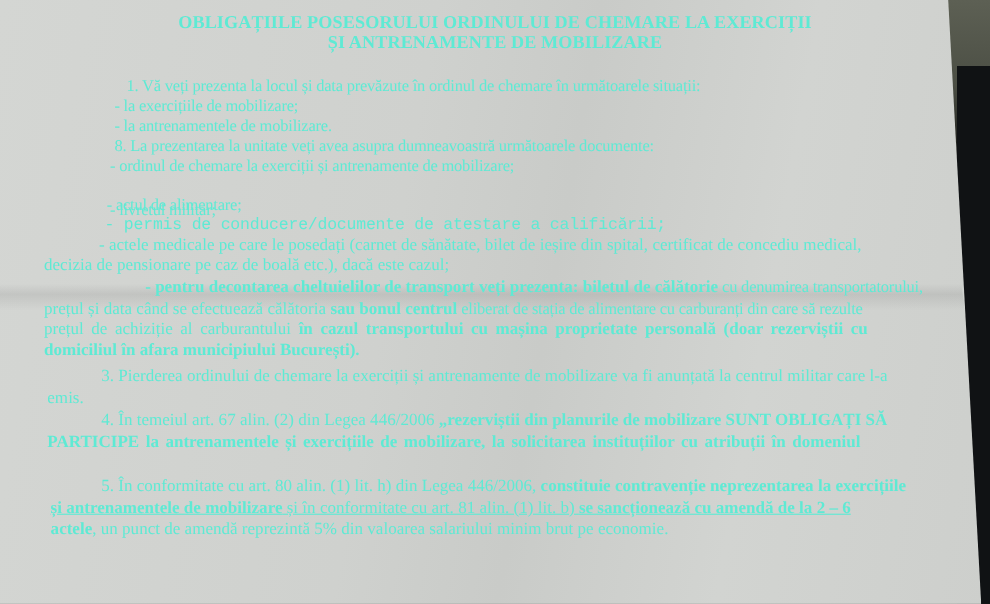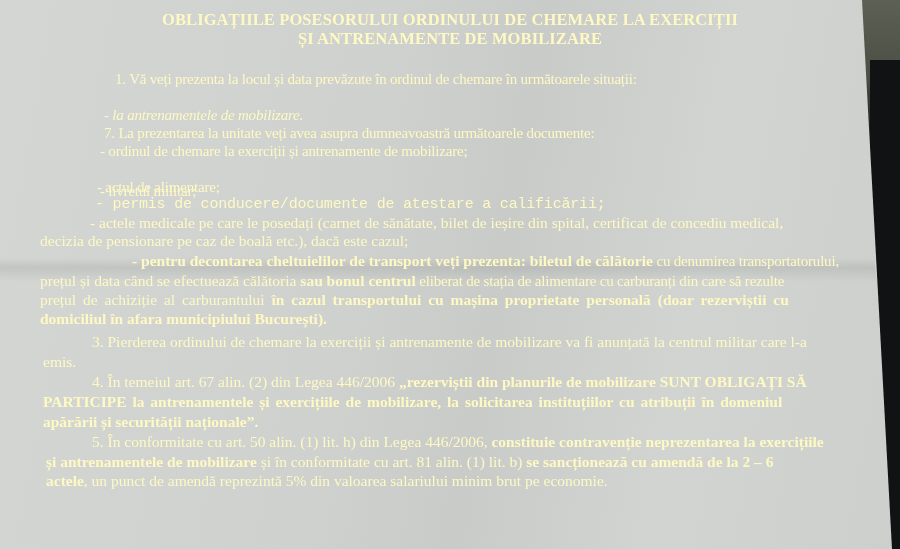--- a/index.html
+++ b/index.html
@@ -23,21 +23,21 @@
       background: linear-gradient(100deg, #d4d6d3 0%, #cfd1ce 40%, #c9cbc8 55%, #d2d4d1 75%, #cdcfcc 100%);
       clip-path: polygon(0 0, 862px 0, 892px 549px, 0 549px);
     }
     .shadow-band {
       position: absolute; left: 0; top: 258px; width: 900px; height: 24px;
       background: linear-gradient(180deg, rgba(0,0,0,0) 0%, rgba(80,80,80,0.12) 40%, rgba(0,0,0,0) 100%);
       clip-path: polygon(0 0, 874px 0, 877px 100%, 0 100%);
     }
     .doc {
       position: absolute; left: 0; top: 0; width: 900px; height: 549px;
-      color: #fef9c3;
+      color: #5eead4;
     }
     .title {
       position: absolute; left: 150px; top: 10px; width: 600px;
       text-align: center; font-weight: bold; font-size: 16.5px; line-height: 19px;
       letter-spacing: 0.1px;
     }
     .line {
       position: absolute; white-space: nowrap; font-size: 15.5px; line-height: 18px;
     }
     .cond { font-size: 15px; letter-spacing: -0.2px; }
@@ -51,22 +51,23 @@
 <div class="paper"></div>
 <div class="shadow-band"></div>
 
 <div class="doc">
   <div class="title">
     <div>OBLIGAȚIILE POSESORULUI ORDINULUI DE CHEMARE LA EXERCIȚII</div>
     <div>ȘI ANTRENAMENTE DE MOBILIZARE</div>
   </div>
 
   <div class="line cond" style="left:115px; top:70px;">1. Vă veți prezenta la locul și data prevăzute în ordinul de chemare în următoarele situații:</div>
-  <div class="line cond" style="left:104px; top:106px;font-style:italic;">- la antrenamentele de mobilizare.</div>
-  <div class="line cond" style="left:104px; top:124px;">7. La prezentarea la unitate veți avea asupra dumneavoastră următoarele documente:</div>
+  <div class="line cond" style="left:104px; top:88px;">- la exercițiile de mobilizare;</div>
+  <div class="line cond" style="left:104px; top:106px;">- la antrenamentele de mobilizare.</div>
+  <div class="line cond" style="left:104px; top:124px;">8. La prezentarea la unitate veți avea asupra dumneavoastră următoarele documente:</div>
   <div class="line cond" style="left:100px; top:142px;">- ordinul de chemare la exerciții și antrenamente de mobilizare;</div>
   <div class="line cond" style="left:100px; top:144px;margin-top:38px;">- livretul militar;</div>
   <div class="line cond" style="left:97px; top:178px;">- actul de alimentare;</div>
   <div class="line cond" style="left:95px; top:196px;font-family:Liberation Mono, monospace;">- permis de conducere/documente de atestare a calificării;</div>
   <div class="line" style="left:90px; top:214px;">- actele medicale pe care le posedați (carnet de sănătate, bilet de ieșire din spital, certificat de concediu medical,</div>
   <div class="line" style="left:40px; top:232px;">decizia de pensionare pe caz de boală etc.), dacă este cazul;</div>
 
   <div class="line" style="left:88px; top:252px;margin-left:44px;">
     <b>- pentru decontarea cheltuielilor de transport veți prezenta: biletul de călătorie</b><span class="cond"> cu denumirea transportatorului,</span>
   </div>
@@ -80,24 +81,23 @@
     <b>domiciliul în afara municipiului București).</b>
   </div>
 
   <div class="line" style="left:92px; top:333px;text-align:center;">3. Pierderea ordinului de chemare la exerciții și antrenamente de mobilizare va fi anunțată la centrul militar care l-a</div>
   <div class="line" style="left:43px; top:353px;text-align:right;">emis.</div>
 
   <div class="line" style="left:92px; top:373px;">
     <span>4. În temeiul art. 67 alin. (2) din Legea 446/2006 </span><b>„rezerviștii din planurile de mobilizare SUNT OBLIGAȚI SĂ</b>
   </div>
   <div class="line" style="left:43px; top:393px; font-weight:bold; word-spacing:2px;">PARTICIPE la antrenamentele și exercițiile de mobilizare, la solicitarea instituțiilor cu atribuții în domeniul</div>
-  <div class="line" style="left:43px; top:413px; font-weight:bold;">apărării și securității naționale”.</div>
 
   <div class="line" style="left:92px; top:433px;">
-    <span>5. În conformitate cu art. 50 alin. (1) lit. h) din Legea 446/2006, </span><b>constituie contravenție neprezentarea la exercițiile</b>
+    <span>5. În conformitate cu art. 80 alin. (1) lit. h) din Legea 446/2006, </span><b>constituie contravenție neprezentarea la exercițiile</b>
   </div>
-  <div class="line" style="left:46px; top:453px;">
+  <div class="line" style="left:46px; top:453px;text-decoration:underline;">
     <b>și antrenamentele de mobilizare</b><span> și în conformitate cu art. 81 alin. (1) lit. b) </span><b>se sancționează cu amendă de la 2 – 6</b>
   </div>
   <div class="line" style="left:46px; top:472px;">
     <b>actele</b><span>, un punct de amendă reprezintă 5% din valoarea salariului minim brut pe economie.</span>
   </div>
 </div>
 
 </body></html>

